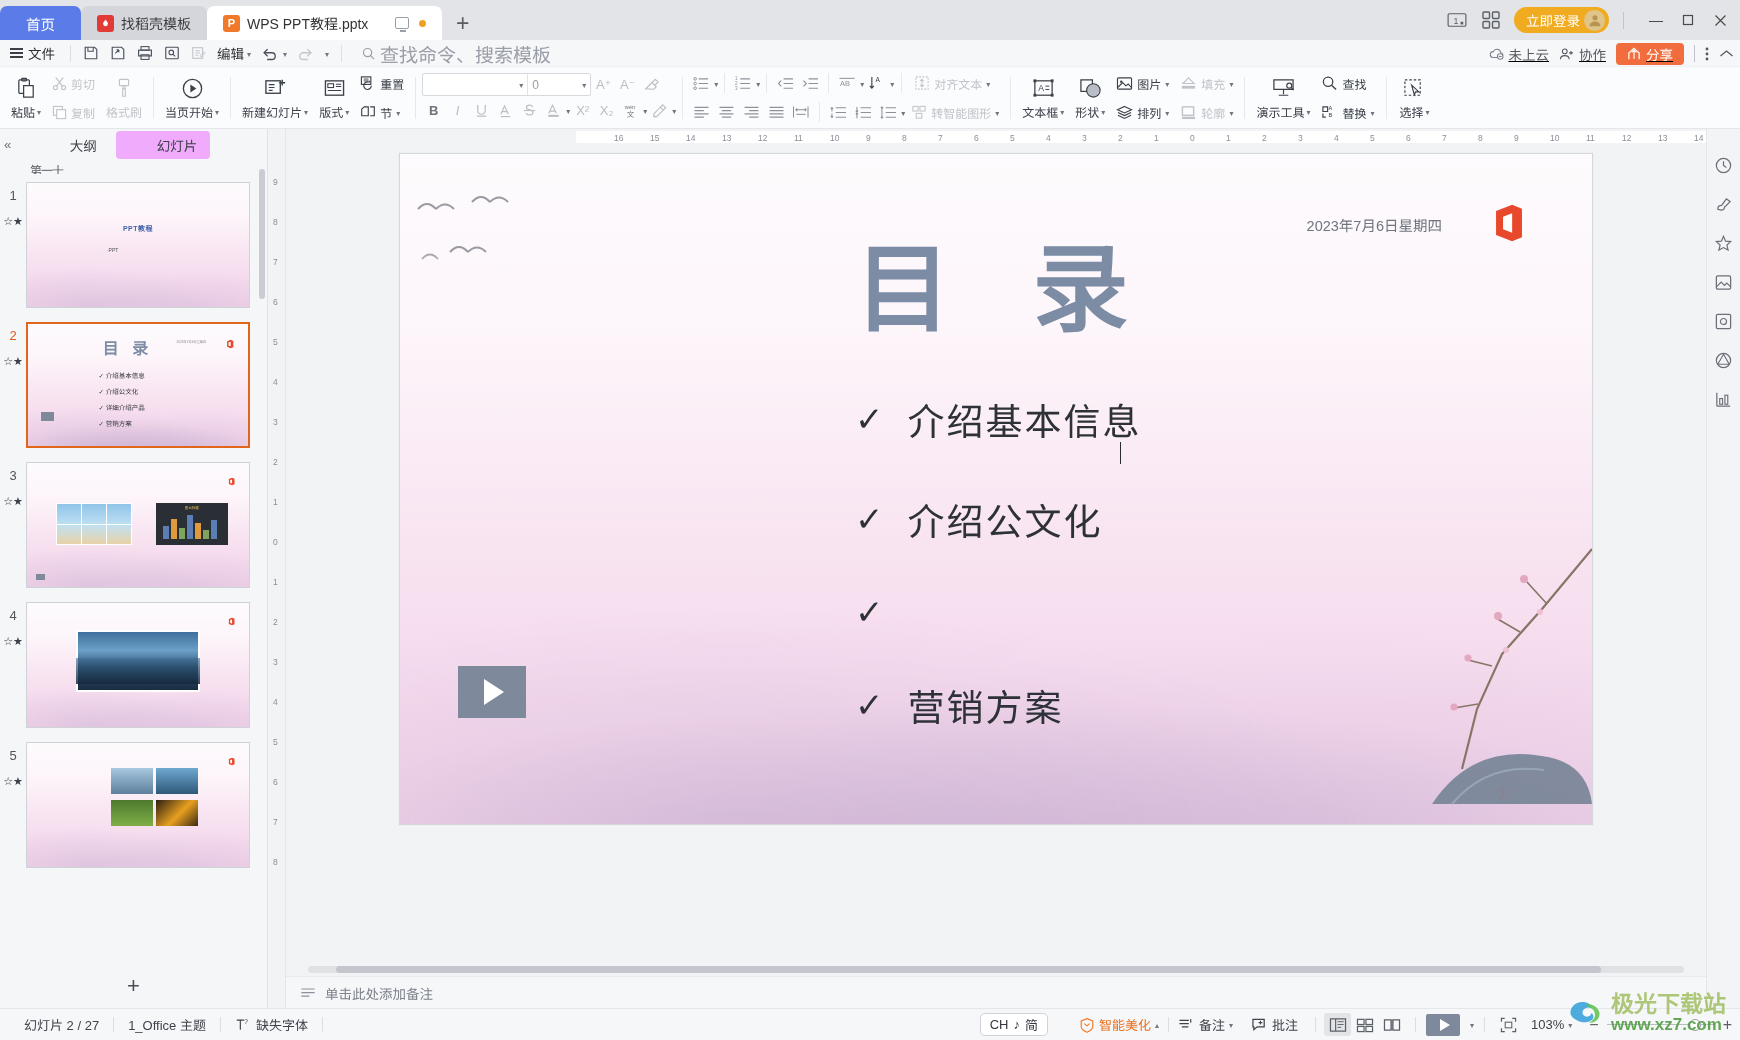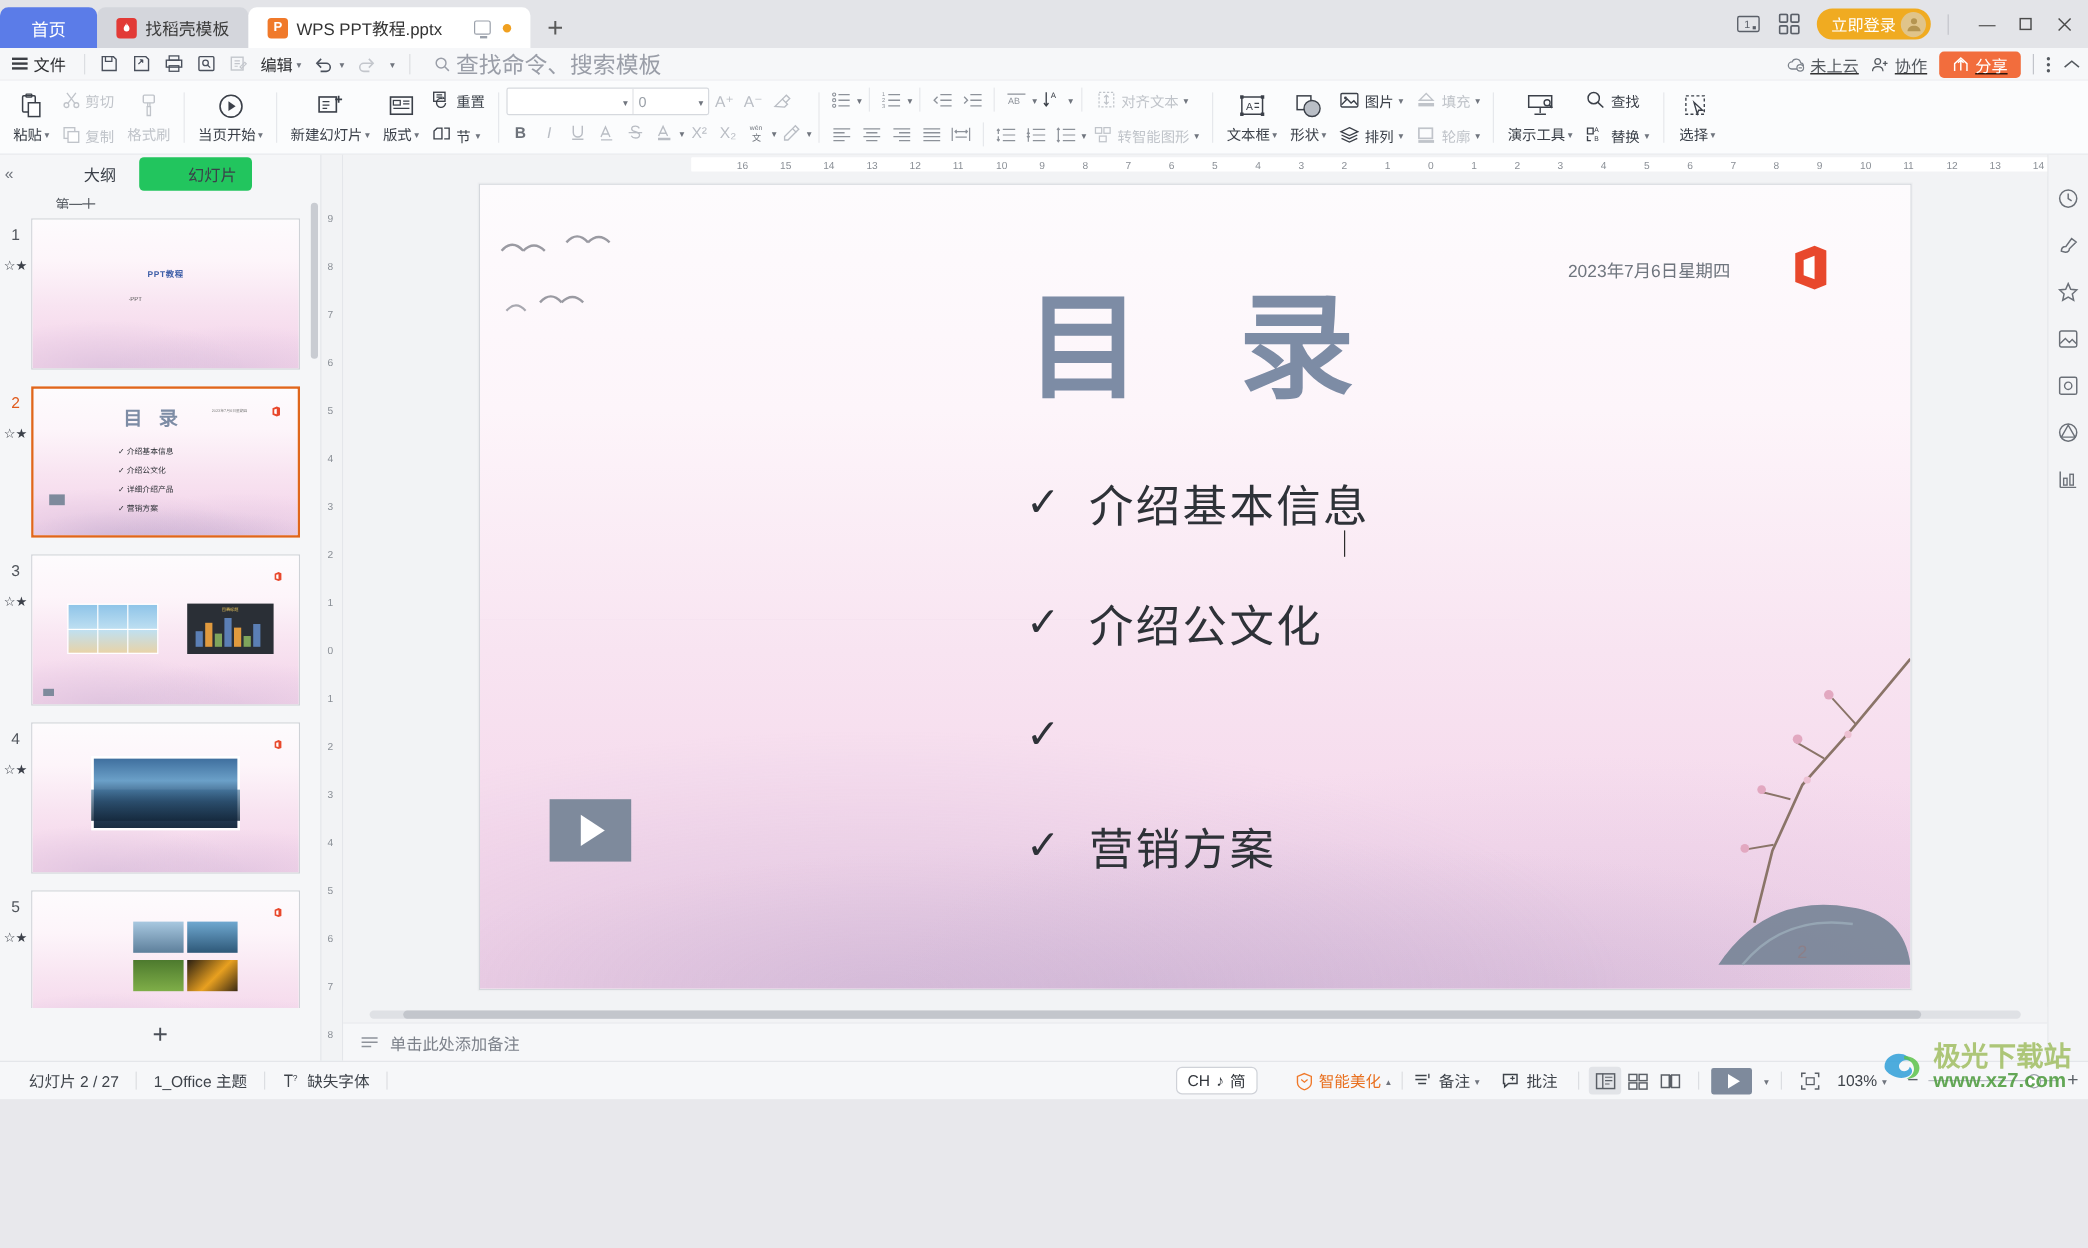--- a/index.html
+++ b/index.html
@@ -2,21 +2,21 @@
 <html lang="zh-CN"><head>
 <meta charset="utf-8">
 <style>
   * { box-sizing: border-box; margin: 0; padding: 0; }
   html, body {
     width: 1740px; height: 1040px;
     font-family: "Liberation Sans", "DejaVu Sans", sans-serif;
     background: #e8e8ec; overflow: hidden;
     -webkit-font-smoothing: antialiased;
   }
-  .app { width: 1740px; height: 916px; position: relative; display: flex; flex-direction: column; }
+  .app { width: 1740px; height: 1040px; position: relative; display: flex; flex-direction: column; }
 
   
   .titlebar {
     height: 40px; background: #e3e4e8; display: flex; align-items: flex-end;
     position: relative; flex: none;
   }
   .tabs { display: flex; align-items: flex-end; height: 40px; }
   .tab {
     height: 34px; display: flex; align-items: center; gap: 7px;
     padding: 0 16px; font-size: 14px; color: #333;
@@ -100,22 +100,22 @@
 
   
   .body { flex: 1; display: flex; position: relative; min-height: 0; background: #f2f3f5; }
 
   
   .leftpanel { width: 268px; background: #f5f6f8; display: flex; flex-direction: column; flex: none; position: relative; border-right: 1px solid #e0e2e6; }
   .lp-head { height: 32px; display: flex; align-items: center; position: relative; }
   .collapse { position: absolute; left: 4px; top: 8px; color: #6d727a; font-size: 13px; }
   .lp-tabs { margin: 0 auto; display: flex; gap: 6px; }
   .lp-tab { font-size: 13.5px; color: #3b4049; padding: 4px 13px; border-radius: 4px; }
-  .lp-tab.active { background: #22c55e; padding-left: 41px; }
-  .lp-ghost { font-size: 12px; color: #5a5f66; padding-left: 30px; height: 13px; overflow: hidden; letter-spacing: -1px; margin-left: 16px;}
+  .lp-tab.active { background: #f0abfc; padding-left: 41px; }
+  .lp-ghost { font-size: 12px; color: #5a5f66; padding-left: 30px; height: 13px; overflow: hidden; letter-spacing: -1px;}
   .thumbs { flex: 1; overflow: hidden; padding: 8px 0 0 0; position: relative; }
   .thumbrow { display: flex; align-items: flex-start; padding: 0 0 14px 0; }
   .thumbnum { width: 26px; text-align: center; font-size: 13px; color: #50555c; padding-top: 6px; }
   .thumbnum .nstar { font-size: 11px; color: #3b4049; margin-top: 12px; display: block; }
   .thumbnum.sel { color: #e05a1c; }
   .thumb {
     width: 224px; height: 126px; border: 1px solid #cfd2d7; background: #fff;
     position: relative; overflow: hidden; flex: none;
   }
   .thumb.sel { border: 2.5px solid #e0661c; }

